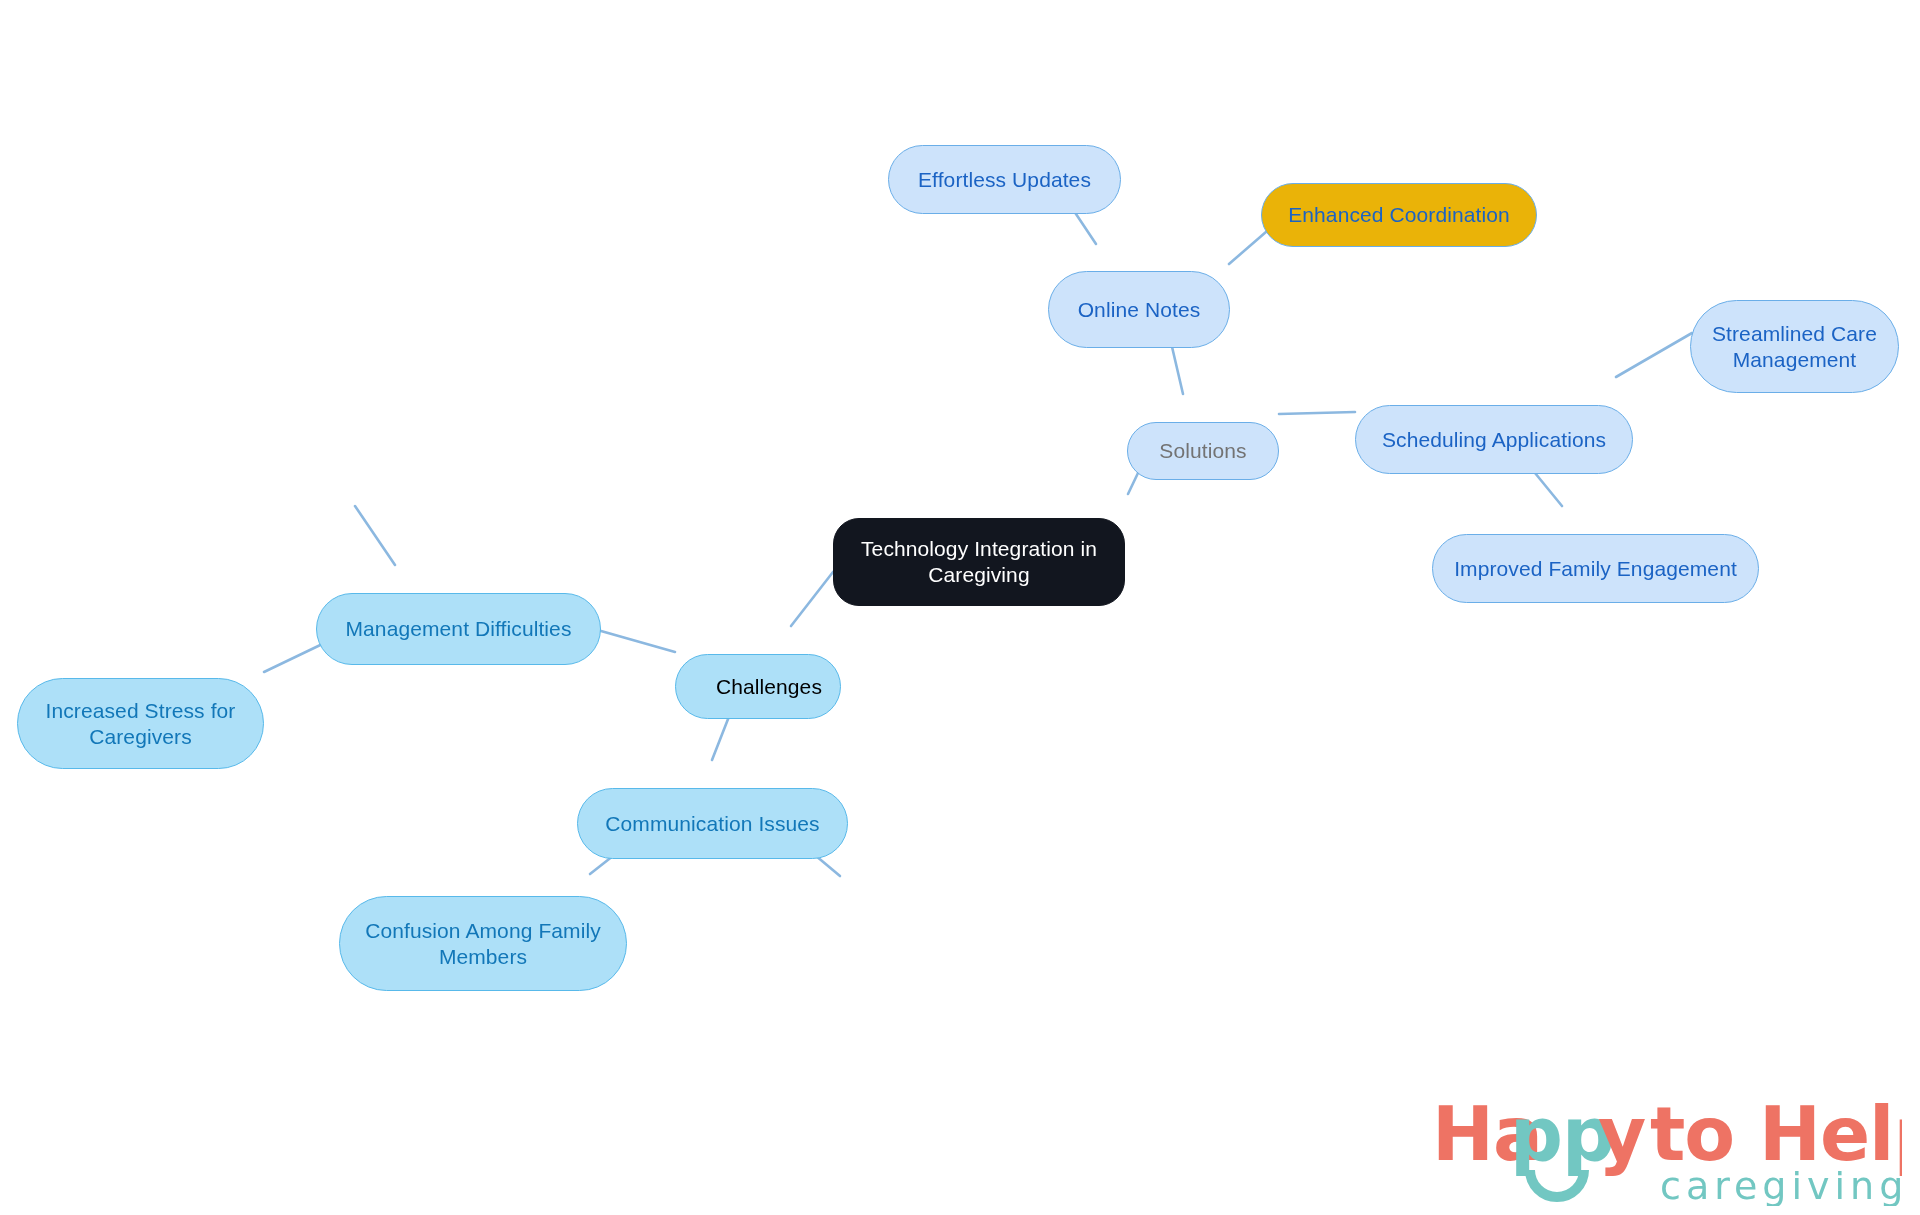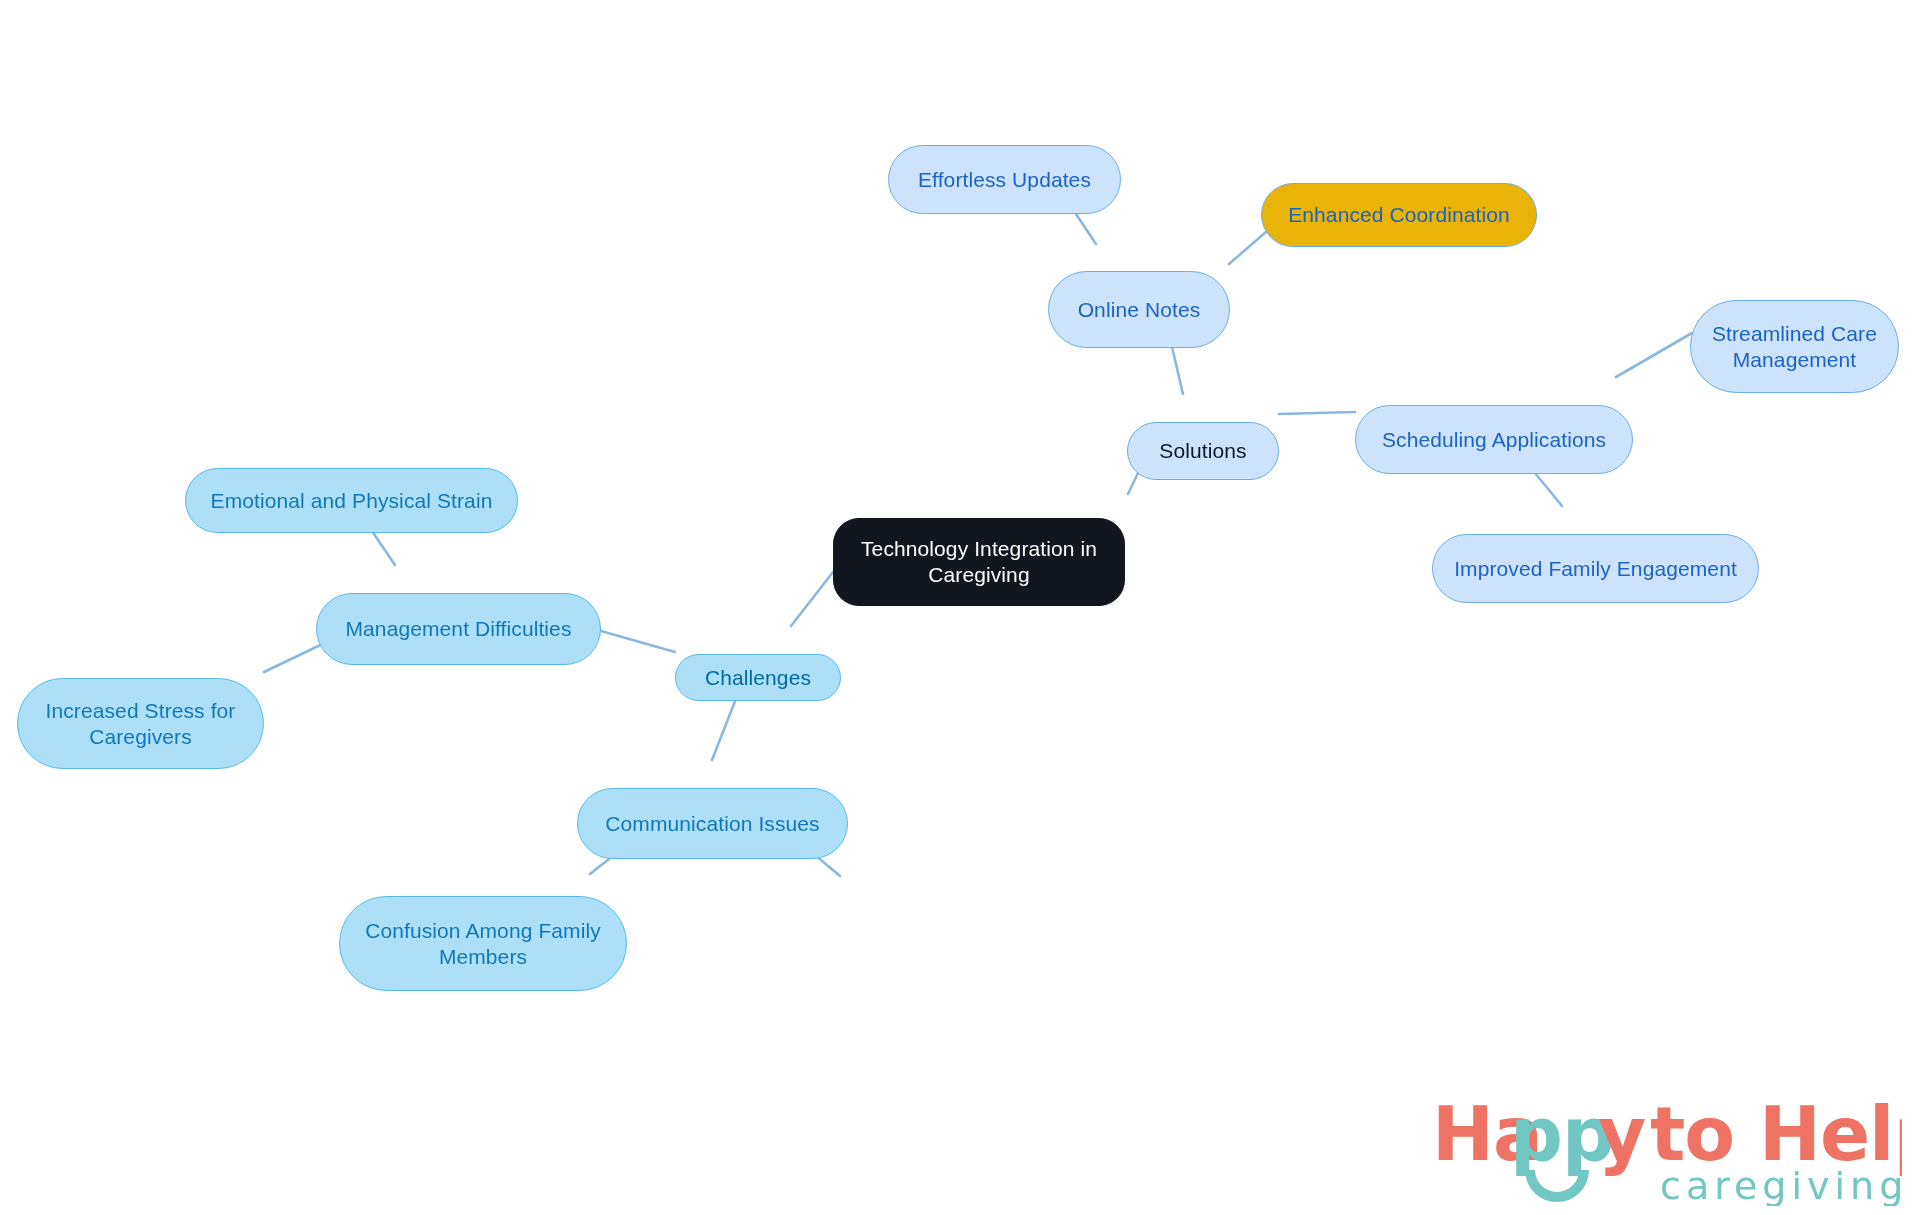--- a/index.html
+++ b/index.html
@@ -136,21 +136,21 @@
         <line x1="646" y1="830" x2="590" y2="874" stroke="#8cb8e0" stroke-width="2.6"></line>
         <line x1="785" y1="830" x2="840" y2="876" stroke="#8cb8e0" stroke-width="2.6"></line>
       </g>
   </svg>
 
   <div id="node-layer">
       <div class="node node-root" style="left: 833px; top: 490px; width: 292px; height: 88px; background: rgb(18, 22, 31); color: rgb(255, 255, 255);">
         <span class="node-label">Technology Integration in
 Caregiving</span>
       </div>
-      <div class="node node-sol" style="left: 1127px; top: 394px; width: 152px; height: 58px; background: rgb(205, 227, 251); border-color: rgb(106, 174, 232); color: #0f172a;">
+      <div class="node node-sol" style="left: 1127px; top: 394px; width: 152px; height: 58px; background: rgb(205, 227, 251); border-color: rgb(106, 174, 232); color: #737373;">
         <span class="node-label">Solutions</span>
       </div>
       <div class="node node-sol" style="left: 1048px; top: 243px; width: 182px; height: 77px; background: rgb(205, 227, 251); border-color: rgb(106, 174, 232); color: rgb(27, 99, 196);">
         <span class="node-label">Online Notes</span>
       </div>
       <div class="node node-sol" style="left: 888px; top: 117px; width: 233px; height: 69px; background: rgb(205, 227, 251); border-color: rgb(106, 174, 232); color: rgb(27, 99, 196);">
         <span class="node-label">Effortless Updates</span>
       </div>
       <div class="node node-sol" style="left: 1261px; top: 155px; width: 276px; height: 64px; background: #eab308; border-color: rgb(106, 174, 232); color: rgb(27, 99, 196);">
         <span class="node-label">Enhanced Coordination</span>
@@ -158,28 +158,25 @@
       <div class="node node-sol" style="left: 1355px; top: 377px; width: 278px; height: 69px; background: rgb(205, 227, 251); border-color: rgb(106, 174, 232); color: rgb(27, 99, 196);">
         <span class="node-label">Scheduling Applications</span>
       </div>
       <div class="node node-sol" style="left: 1690px; top: 272px; width: 209px; height: 93px; background: rgb(205, 227, 251); border-color: rgb(106, 174, 232); color: rgb(27, 99, 196);">
         <span class="node-label">Streamlined Care
 Management</span>
       </div>
       <div class="node node-sol" style="left: 1432px; top: 506px; width: 327px; height: 69px; background: rgb(205, 227, 251); border-color: rgb(106, 174, 232); color: rgb(27, 99, 196);">
         <span class="node-label">Improved Family Engagement</span>
       </div>
-      <div class="node node-chl" style="left: 675px; top: 626px; width: 166px; height: 47px; background: rgb(173, 224, 248); border-color: rgb(88, 185, 234); color: #0369a1;">
+      <div class="node node-chl" style="left: 675px; top: 626px; width: 166px; height: 65px; background: rgb(173, 224, 248); border-color: rgb(88, 185, 234); color: #000000; justify-content: flex-end;">
         <span class="node-label">Challenges</span>
       </div>
       <div class="node node-chl" style="left: 316px; top: 565px; width: 285px; height: 72px; background: rgb(173, 224, 248); border-color: rgb(88, 185, 234); color: rgb(18, 119, 184);">
         <span class="node-label">Management Difficulties</span>
-      </div>
-      <div class="node node-chl" style="left: 185px; top: 440px; width: 333px; height: 65px; background: rgb(173, 224, 248); border-color: rgb(88, 185, 234); color: rgb(18, 119, 184);">
-        <span class="node-label">Emotional and Physical Strain</span>
       </div>
       <div class="node node-chl" style="left: 577px; top: 760px; width: 271px; height: 71px; background: rgb(173, 224, 248); border-color: rgb(88, 185, 234); color: rgb(18, 119, 184);">
         <span class="node-label">Communication Issues</span>
       </div>
       <div class="node node-chl" style="left: 17px; top: 650px; width: 247px; height: 91px; background: rgb(173, 224, 248); border-color: rgb(88, 185, 234); color: rgb(18, 119, 184);">
         <span class="node-label">Increased Stress for
 Caregivers</span>
       </div>
       <div class="node node-chl" style="left: 339px; top: 868px; width: 288px; height: 95px; background: rgb(173, 224, 248); border-color: rgb(88, 185, 234); color: rgb(18, 119, 184);">
         <span class="node-label">Confusion Among Family

